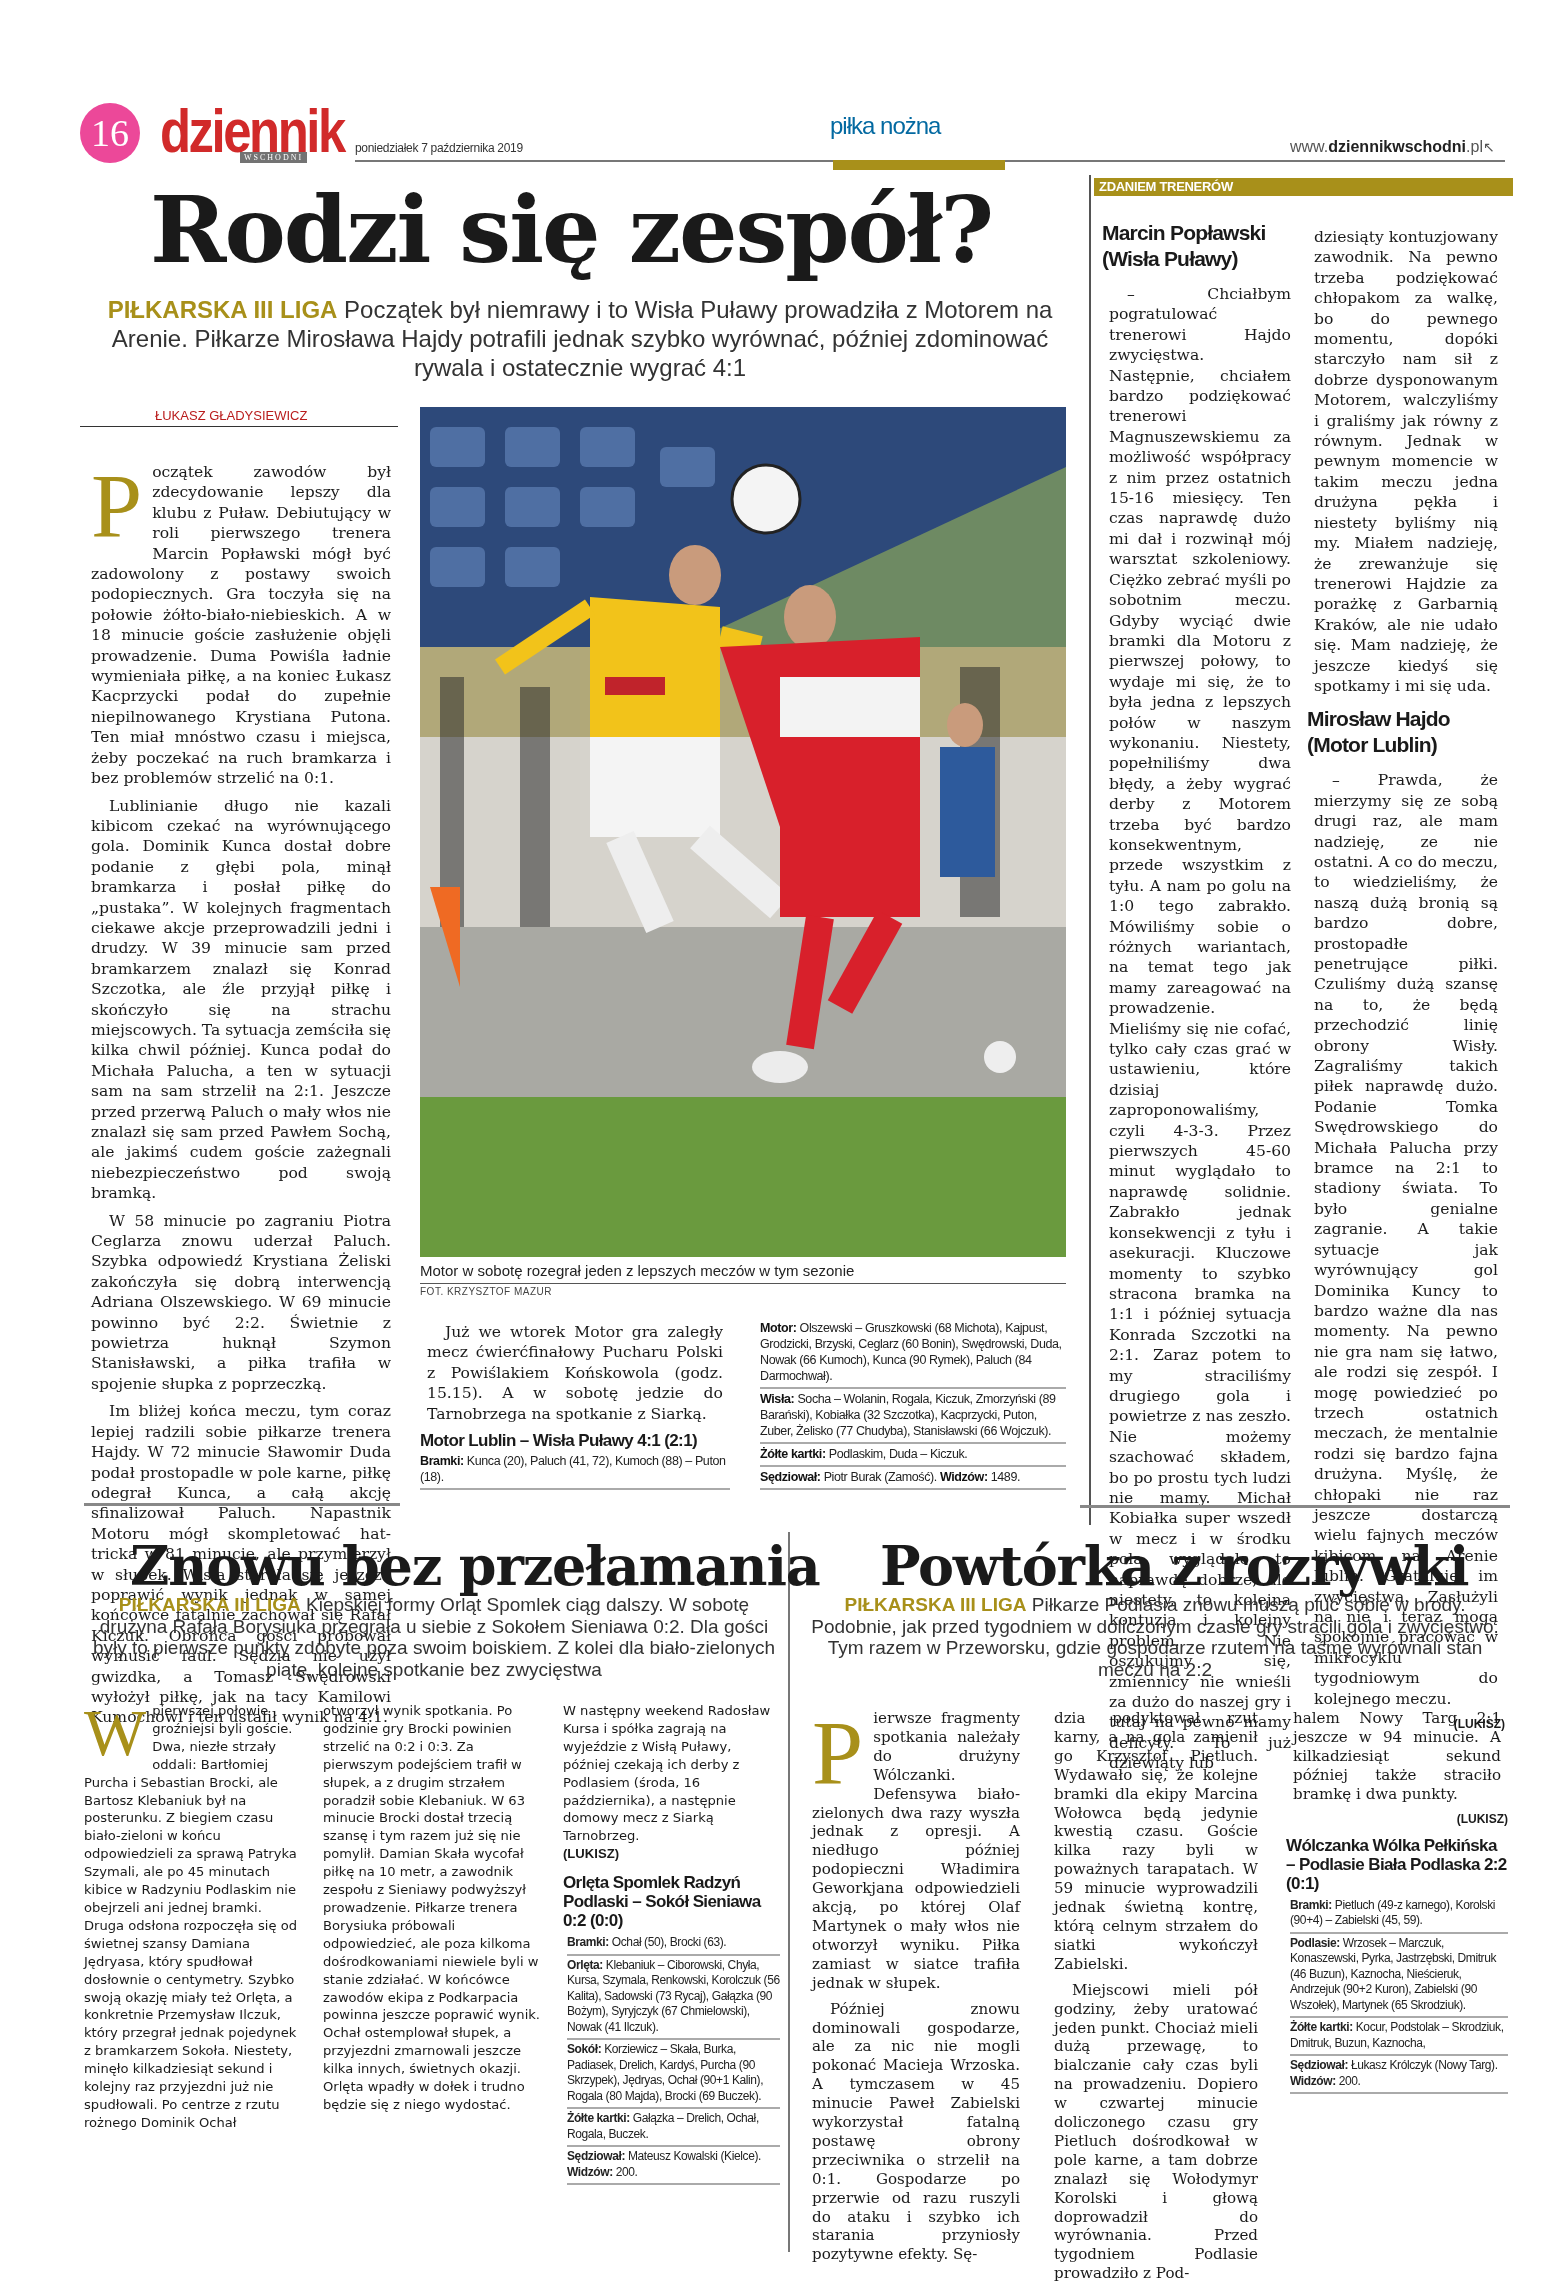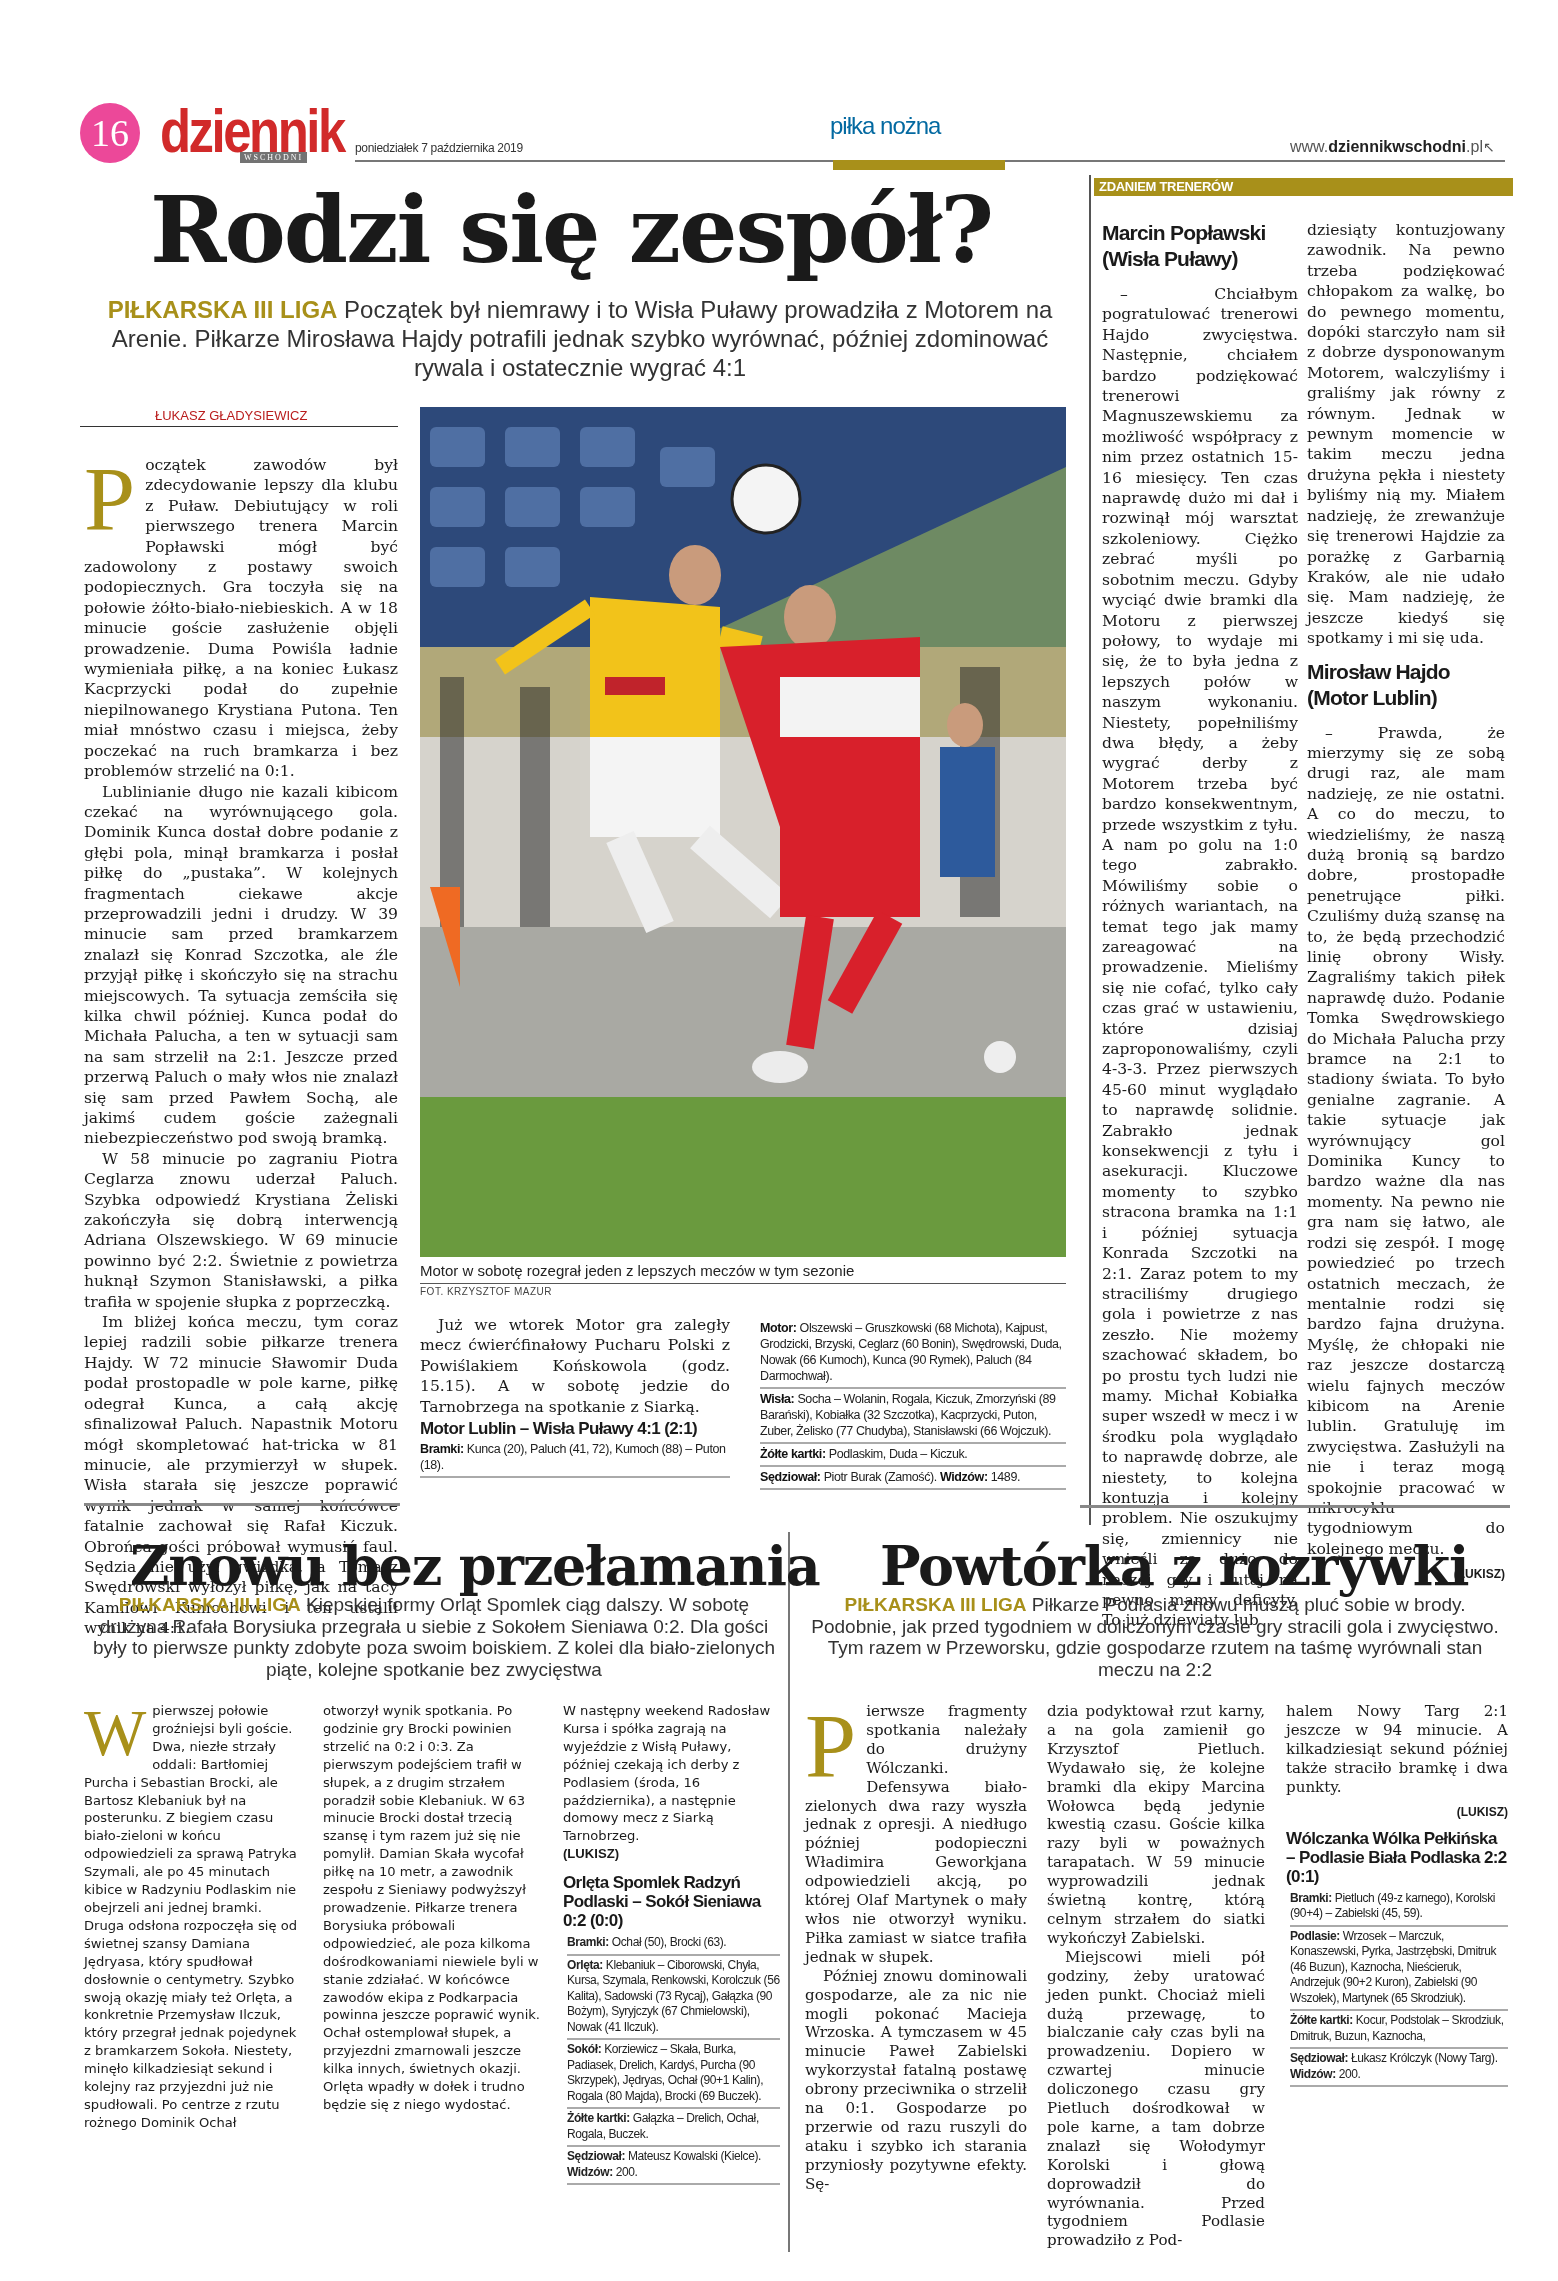--- a/index.html
+++ b/index.html
@@ -21,21 +21,21 @@
   .hdr-url b{color:#222;text-align:right;}
 
   
   .main-title{left:150px;top:175px;font-family:"DejaVu Serif",serif;font-weight:700;font-size:92px;letter-spacing:-2px;line-height:110px;color:#1a1a1a;}
   .lead{left:95px;top:295px;width:970px;text-align:center;font-family:"Liberation Sans",sans-serif;font-size:24px;line-height:29px;color:#333;}
   .lead .kicker{color:#a8901a;font-weight:700;}
   .byline{left:155px;top:408px;font-family:"Liberation Sans",sans-serif;font-size:13px;color:#b91c1c;}
   .byline-line{left:80px;top:426px;width:318px;height:1px;background:#333;}
 
   .bodytext{font-family:"DejaVu Serif",serif;font-size:15.6px;line-height:20.4px;text-align:justify;color:#1a1a1a;hyphens:auto;}
-  .bodytext p{margin:0;text-indent:18px;}
+  .bodytext p{margin:7px;text-indent:18px;}
   .bodytext p.first{text-indent:0;}
   .dropcap{float:left;font-family:"Liberation Serif",serif;font-size:92px;line-height:76px;color:#a8901a;margin:6px 10px 0 0;}
 
   .col1{left:84px;top:455px;width:314px;}
   .rule1{left:84px;top:1503px;width:316px;height:3px;background:#888;}
 
   
   .photo{left:420px;top:407px;width:646px;height:850px;overflow:hidden;}
   .caption{left:420px;top:1262px;width:646px;font-family:"Liberation Sans",sans-serif;font-size:15px;color:#222;border-bottom:1px solid #555;padding-bottom:4px;}
   .credit{left:420px;top:1286px;width:646px;text-align:left;font-family:"Liberation Sans",sans-serif;font-size:10px;color:#444;letter-spacing:0.5px;}

